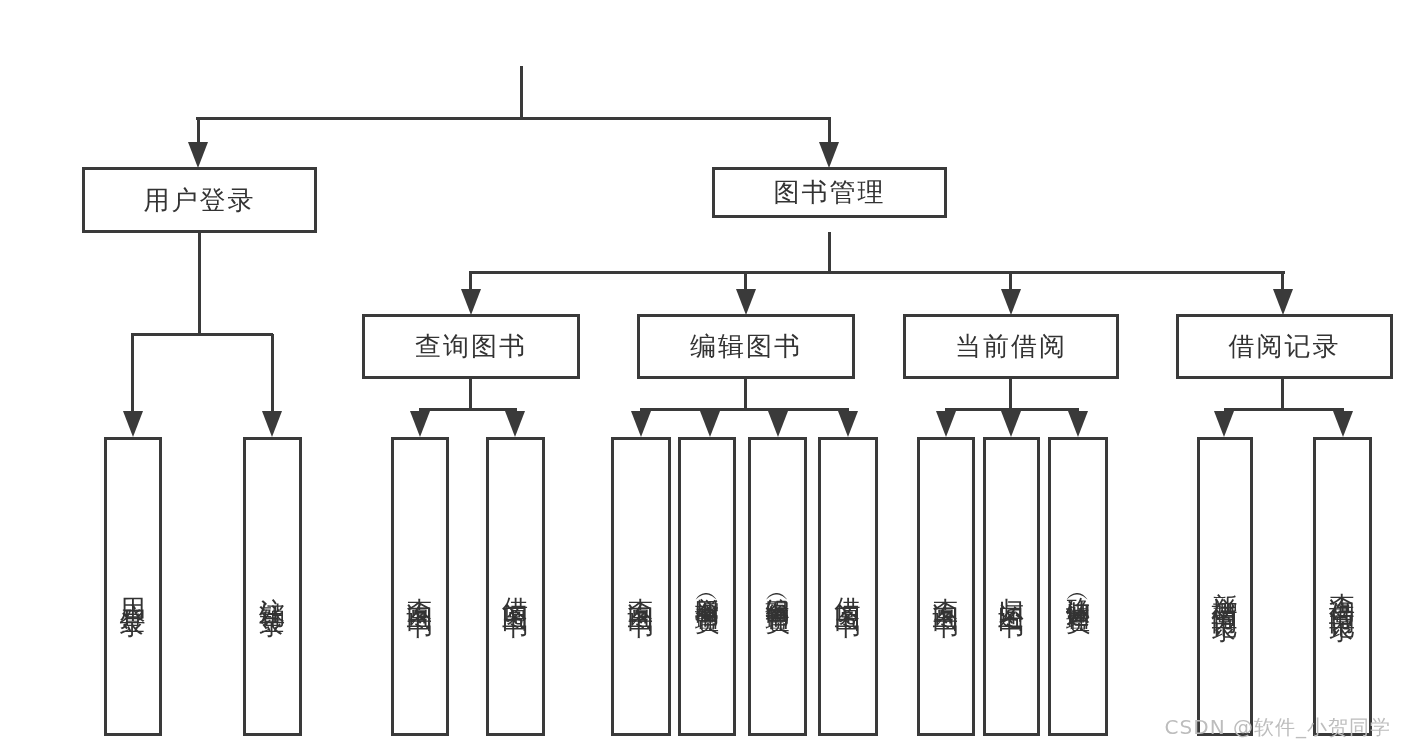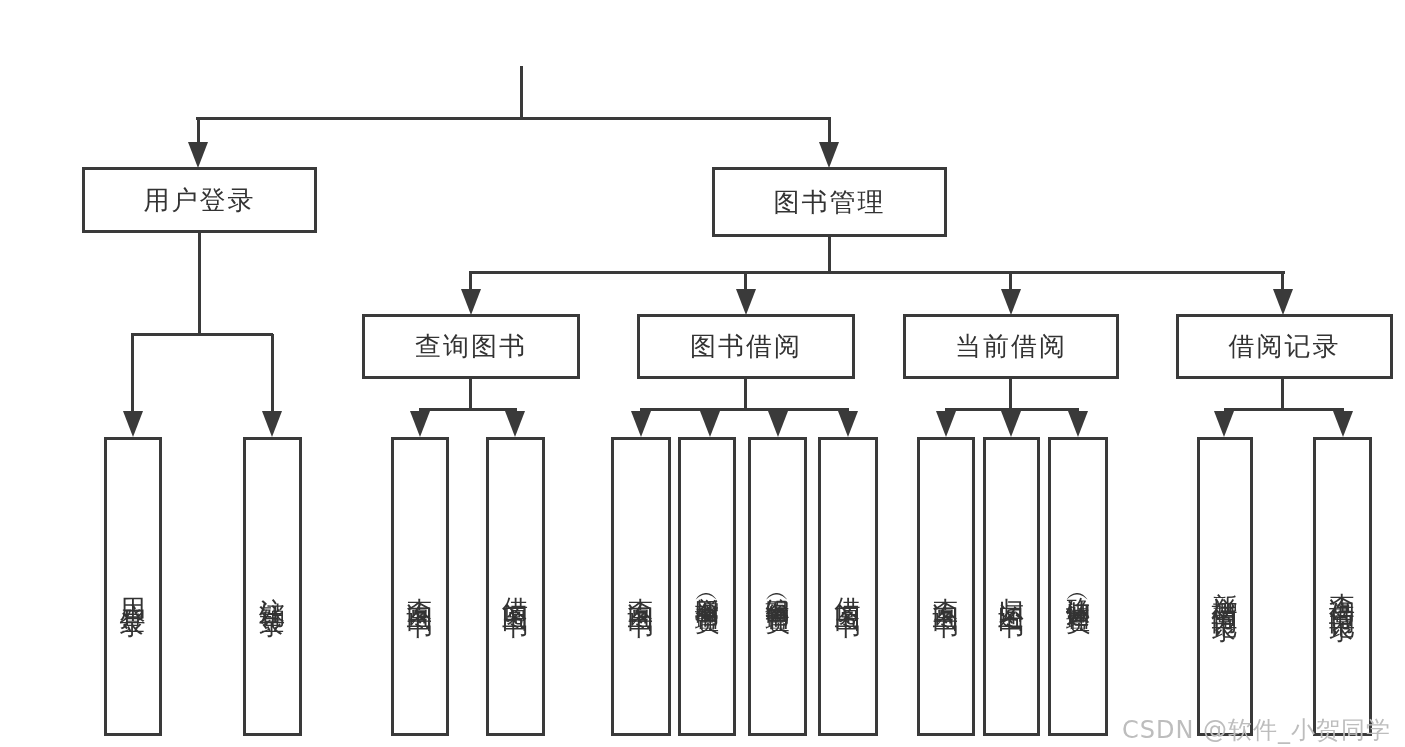--- a/index.html
+++ b/index.html
@@ -22,21 +22,21 @@
   .v-long{font-size:24px;letter-spacing:2px;}
   .vl{position:absolute;width:3px;background:#3a3a3a;z-index:1;}
   .hl{position:absolute;height:3px;background:#3a3a3a;z-index:1;}
   .arr{
     position:absolute;width:0;height:0;z-index:1;
     border-left:10px solid transparent;border-right:10px solid transparent;
     border-top:26px solid #3a3a3a;
   }
   .watermark{
     position:absolute;right:14px;top:714px;z-index:3;
-    font-size:24px;letter-spacing:1px;color:#bdbdbd;white-space:nowrap;
+    font-size:20px;letter-spacing:1px;color:#bdbdbd;white-space:nowrap;
   }
 </style>
 </head>
 <body>
 
 <div id="stage">
 
   <i class="vl" style="left:520px;top:66px;height:54px"></i>
   <i class="hl" style="left:196px;top:117px;width:635px"></i>
   <i class="vl" style="left:197px;top:119px;height:26px"></i>
@@ -78,24 +78,24 @@
   <i class="arr" style="left:768px;top:411px"></i>
   <i class="arr" style="left:838px;top:411px"></i>
   <i class="arr" style="left:936px;top:411px"></i>
   <i class="arr" style="left:1001px;top:411px"></i>
   <i class="arr" style="left:1068px;top:411px"></i>
   <i class="arr" style="left:1214px;top:411px"></i>
   <i class="arr" style="left:1333px;top:411px"></i>
 
 
   <div class="node h-node" style="left:82px;top:167px;width:235px;height:66px">用户登录</div>
-  <div class="node h-node" style="left:712px;top:167px;width:235px;height:70px">图书管理</div>
+  <div class="node h-node" style="left:712px;top:167px;width:235px;height:51px">图书管理</div>
 
   <div class="node h-node" style="left:362px;top:314px;width:218px;height:65px">查询图书</div>
-  <div class="node h-node" style="left:637px;top:314px;width:218px;height:65px">图书借阅</div>
+  <div class="node h-node" style="left:637px;top:314px;width:218px;height:65px">编辑图书</div>
   <div class="node h-node" style="left:903px;top:314px;width:216px;height:65px">当前借阅</div>
   <div class="node h-node" style="left:1176px;top:314px;width:217px;height:65px">借阅记录</div>
 
   <div class="node v-node" style="left:104px;top:437px;width:58px;height:299px">用户登录</div>
   <div class="node v-node" style="left:243px;top:437px;width:59px;height:299px">注销登录</div>
 
   <div class="node v-node" style="left:391px;top:437px;width:58px;height:299px">查询图书</div>
   <div class="node v-node" style="left:486px;top:437px;width:59px;height:299px">借阅图书</div>
 
   <div class="node v-node" style="left:611px;top:437px;width:60px;height:299px">查询图书</div>

